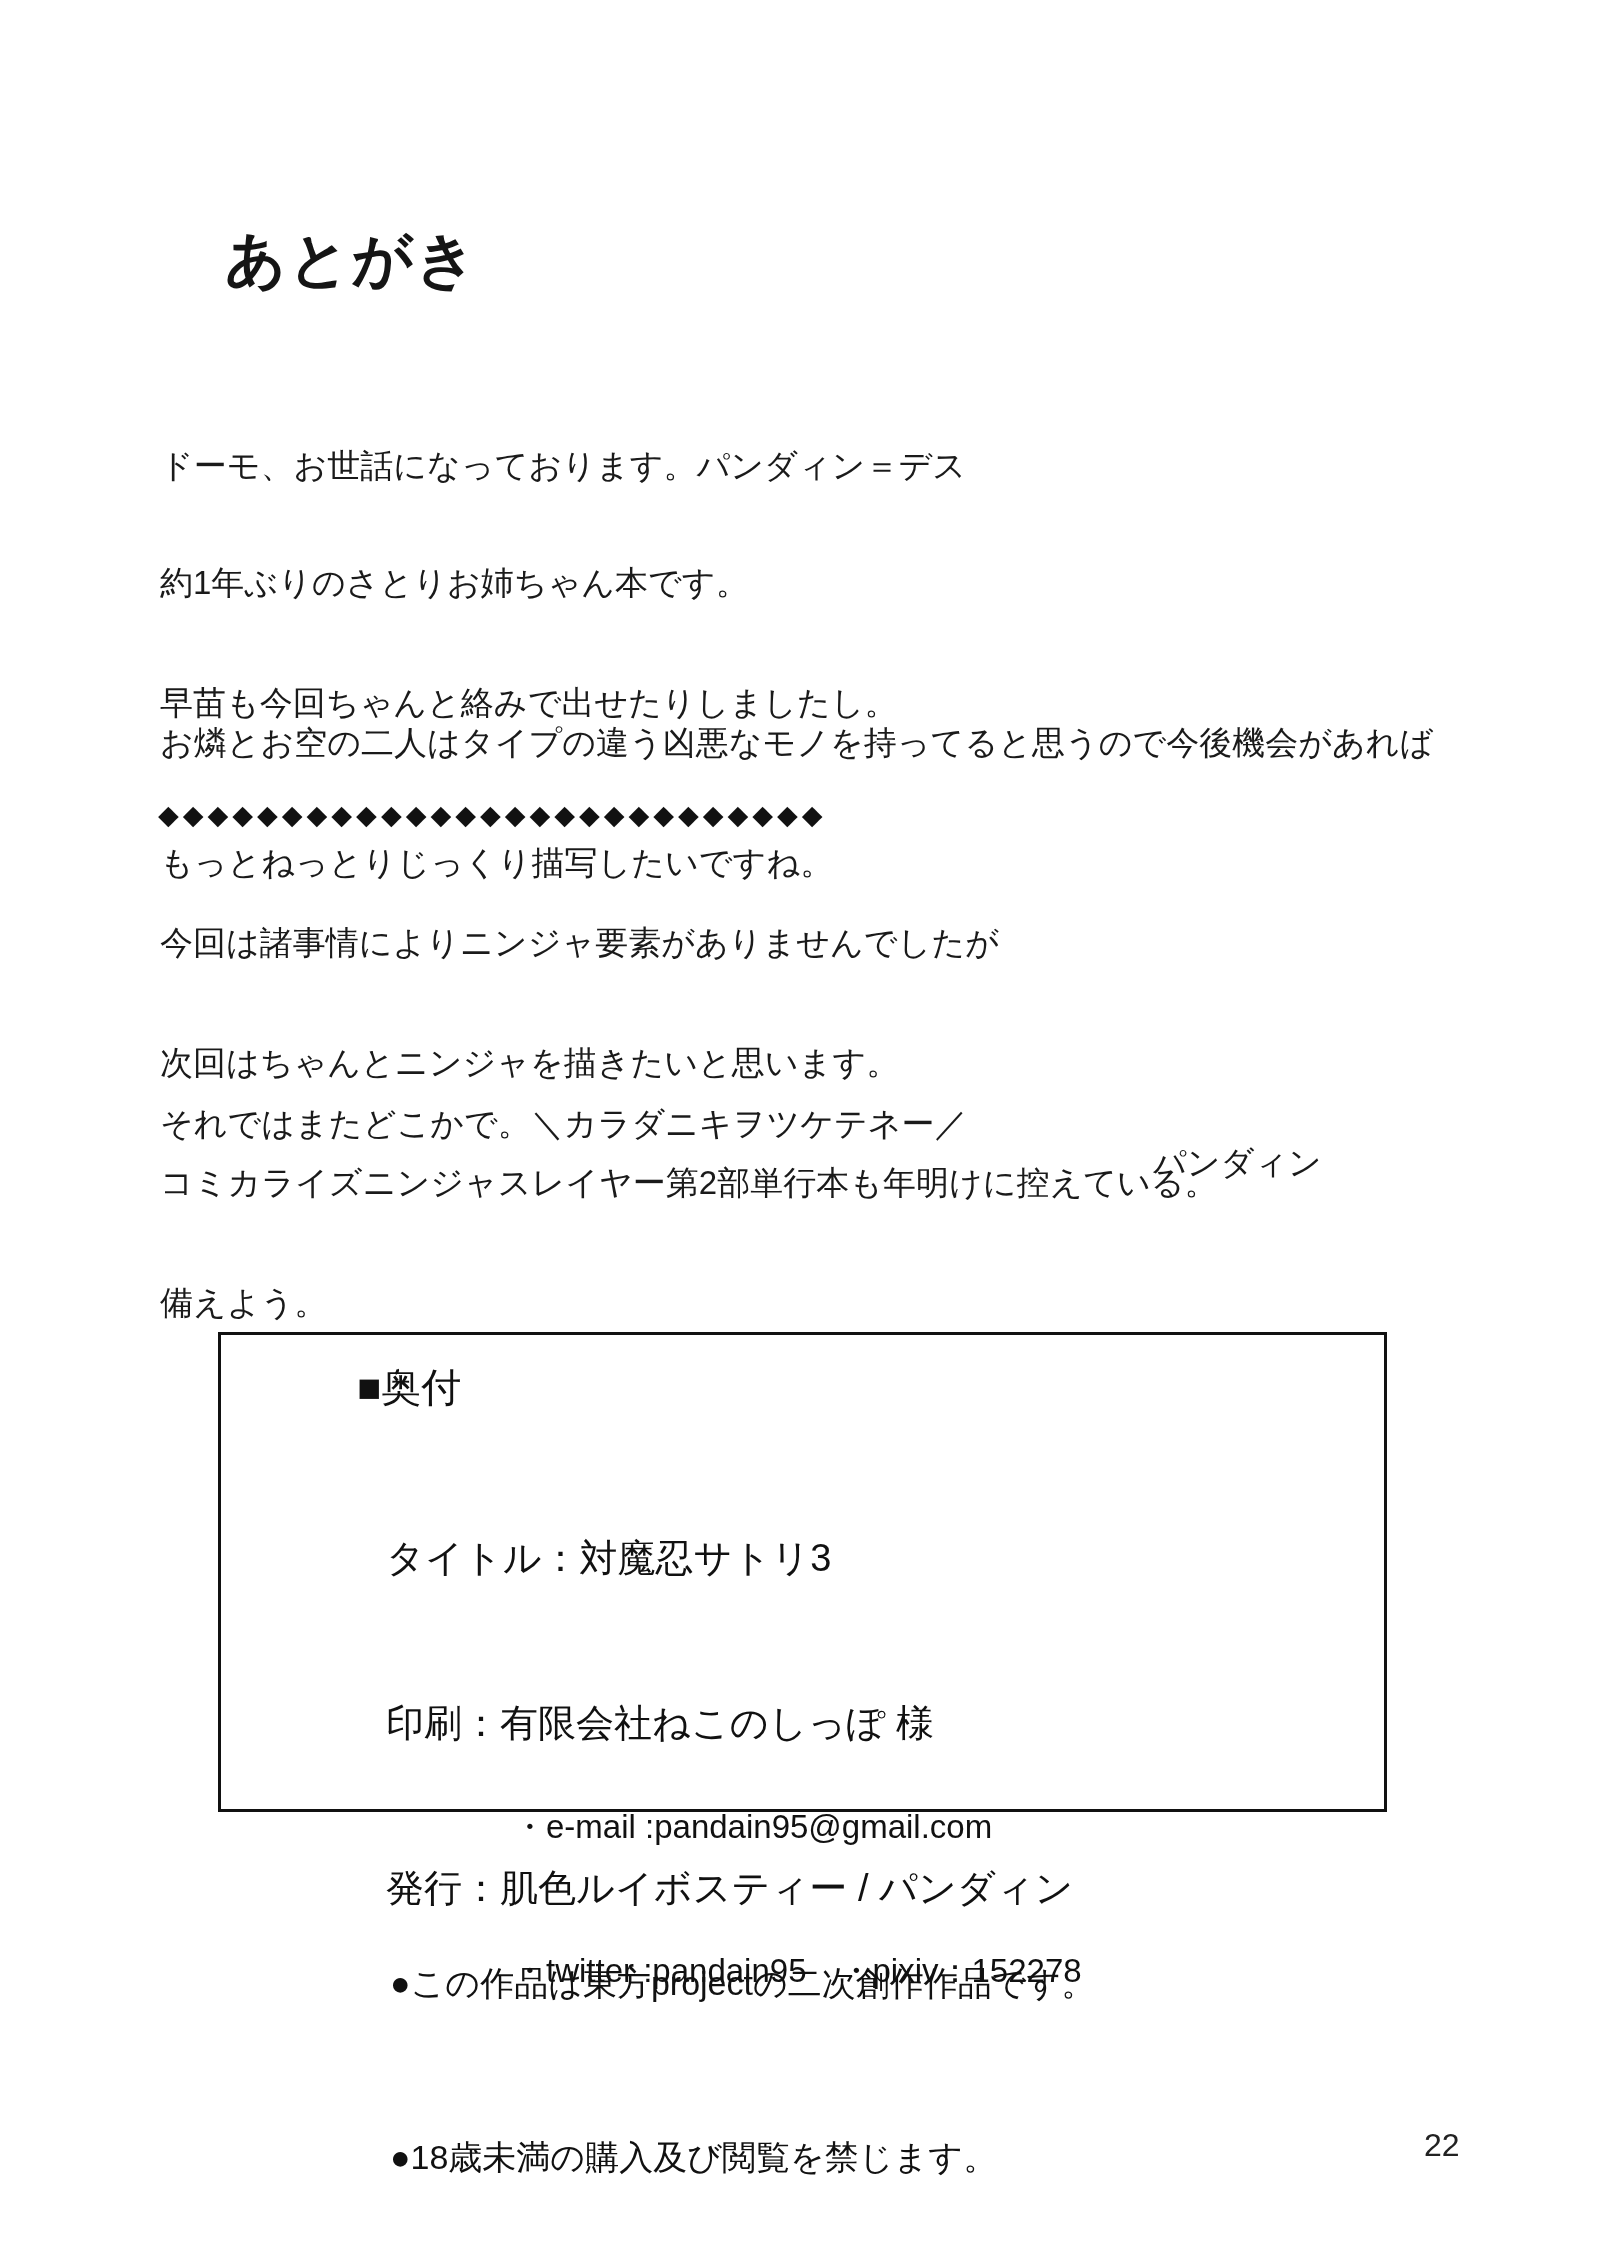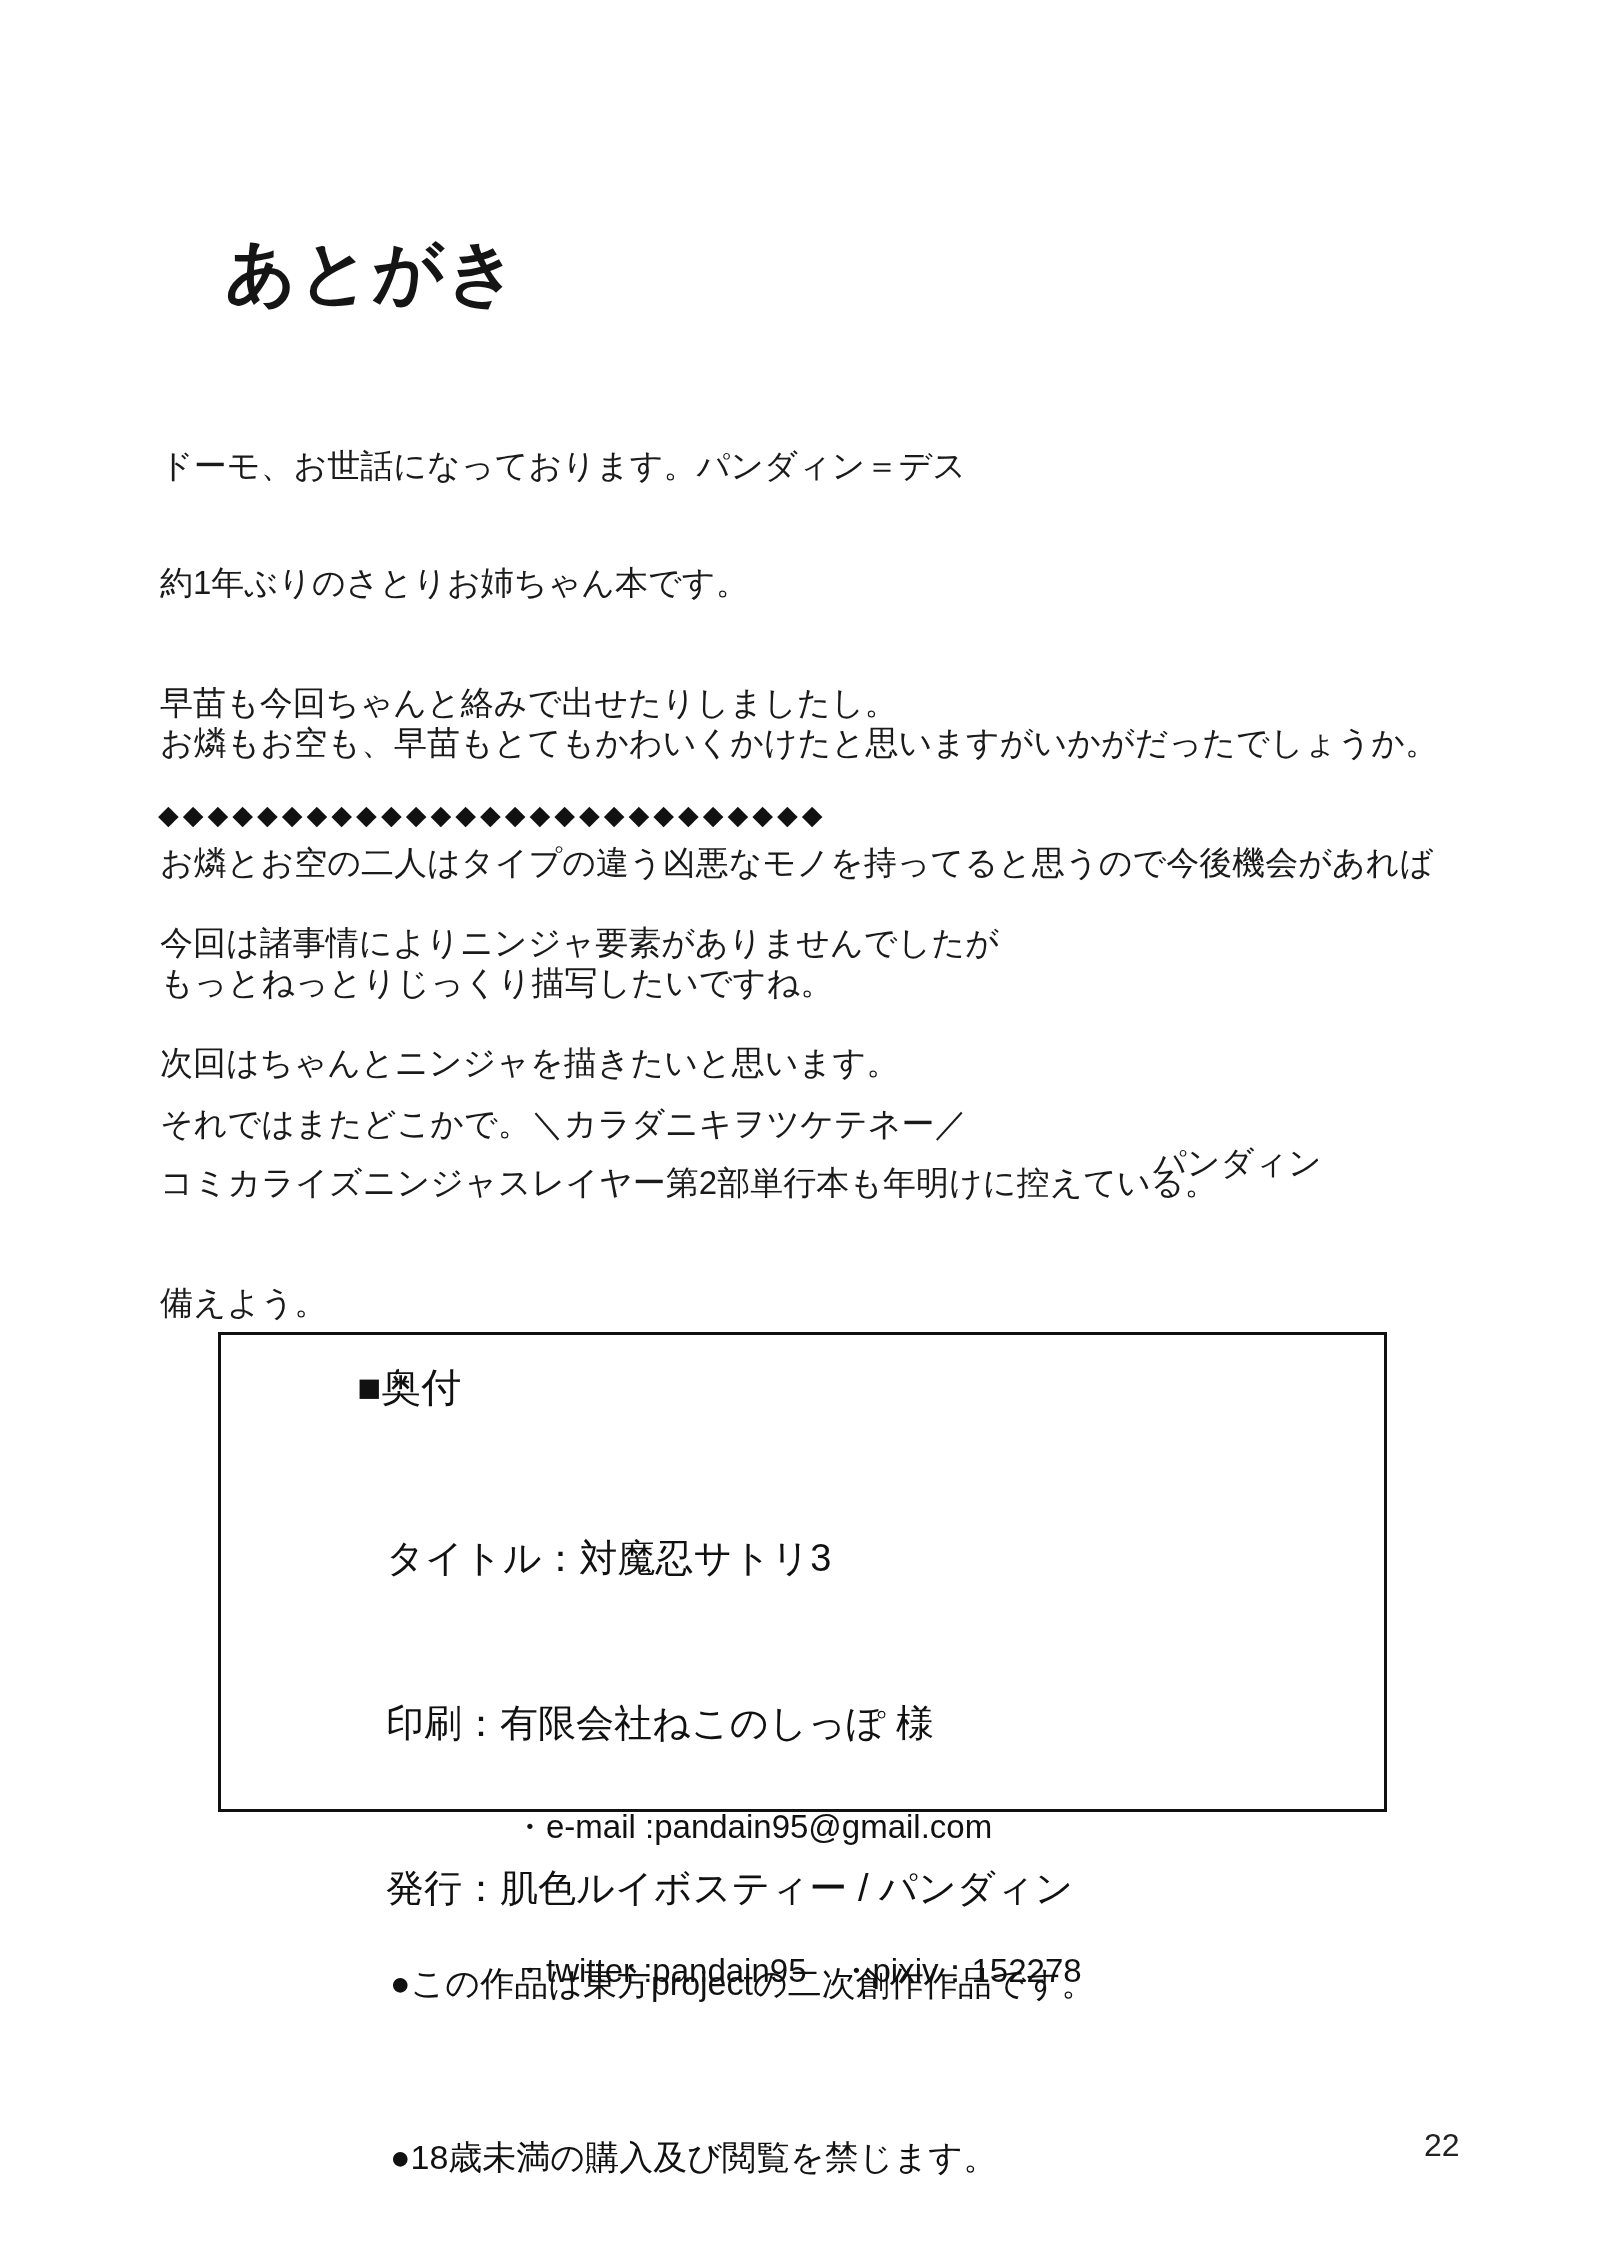--- a/index.html
+++ b/index.html
@@ -15,21 +15,21 @@
     color: #111111;
     font-family: "Liberation Sans", "DejaVu Sans", sans-serif;
     overflow: hidden;
   }
   .abs { position: absolute; }
   .title {
     left: 225px;
     top: 186px;
     font-family: "DejaVu Serif", "Liberation Serif", serif;
     font-weight: bold;
-    font-size: 70px;
+    font-size: 60px;
     line-height: 1.1;
     letter-spacing: 2px;
     color: #151515;
   }
   .body-text {
     font-size: 33px;
     line-height: 40px;
     color: #1a1a1a;
     white-space: pre;
   }
@@ -102,21 +102,20 @@
   <h1 class="abs title">あとがき</h1>
 
   <p class="abs body-text greeting">ドーモ、お世話になっております。パンダィン＝デス</p>
 
   <div class="abs body-text para1">
     <div>約1年ぶりのさとりお姉ちゃん本です。</div>
     <div>早苗も今回ちゃんと絡みで出せたりしましたし。</div>
   </div>
 
   <div class="abs body-text para2">
-    <div>お燐もお空も、早苗もとてもかわいくかけたと思いますがいかがだったでしょうか。</div>
     <div>お燐とお空の二人はタイプの違う凶悪なモノを持ってると思うので今後機会があれば</div>
     <div>もっとねっとりじっくり描写したいですね。</div>
   </div>
 
   <div class="abs separator">◆◆◆◆◆◆◆◆◆◆◆◆◆◆◆◆◆◆◆◆◆◆◆◆◆◆◆</div>
 
   <div class="abs body-text para3">
     <div>今回は諸事情によりニンジャ要素がありませんでしたが</div>
     <div>次回はちゃんとニンジャを描きたいと思います。</div>
     <div>コミカライズニンジャスレイヤー第2部単行本も年明けに控えている。</div>

